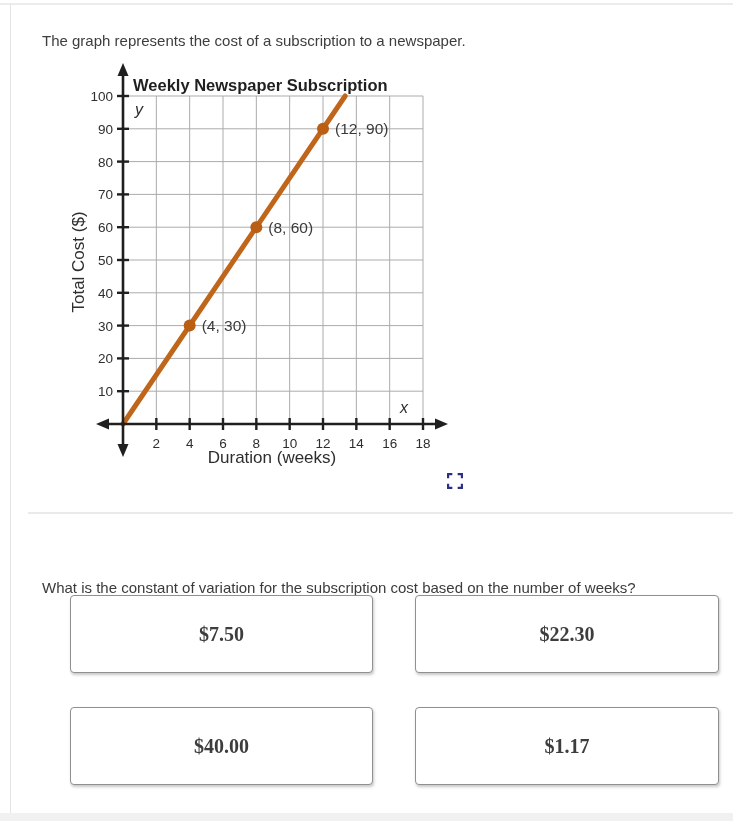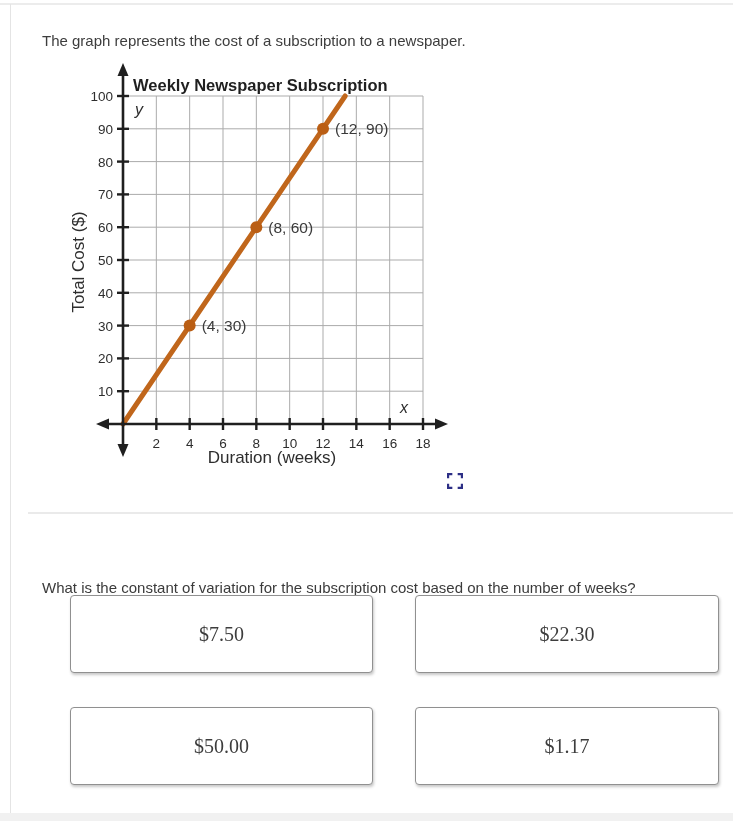--- a/index.html
+++ b/index.html
@@ -19,21 +19,21 @@
 
   .divider{position:absolute;left:28px;top:512px;width:705px;height:2px;background:#eaeaea;}
 
   .question{position:absolute;left:42px;top:546px;width:670px;font-size:15px;color:#3b3b3b;margin-top:33px;}
 
   .answers{position:absolute;left:70px;top:595px;display:grid;
            grid-template-columns:303px 304px;grid-auto-rows:78px;column-gap:42px;row-gap:34px;}
   .answer-btn{background:#ffffff;border:1.5px solid #909090;border-radius:4px;
               box-shadow:1px 2px 3px rgba(0,0,0,0.22);
               display:flex;align-items:center;justify-content:center;
-              font-family:"Liberation Serif", serif;font-size:20px;color:#3d3d3d;cursor:pointer;}
+              font-family:"Liberation Serif", serif;font-size:20px;color:#3d3d3d;cursor:pointer;font-weight:bold;}
 </style>
 </head>
 <body>
 
 <div id="page">
   <div class="top-border"></div>
   <div class="left-border"></div>
 
   <div class="intro">The graph represents the cost of a subscription to a newspaper.</div>
 
@@ -136,21 +136,21 @@
   <div class="question">What is the constant of variation for the subscription cost based on the number of weeks?</div>
 
   <div class="answers">
     <div class="answer-btn">
       <span>$7.50</span>
     </div>
     <div class="answer-btn">
       <span>$22.30</span>
     </div>
     <div class="answer-btn">
-      <span>$50.00</span>
+      <span>$40.00</span>
     </div>
     <div class="answer-btn">
       <span>$1.17</span>
     </div>
   </div>
 
   <div class="bottom-band"></div>
 </div>
 
 </body></html>

